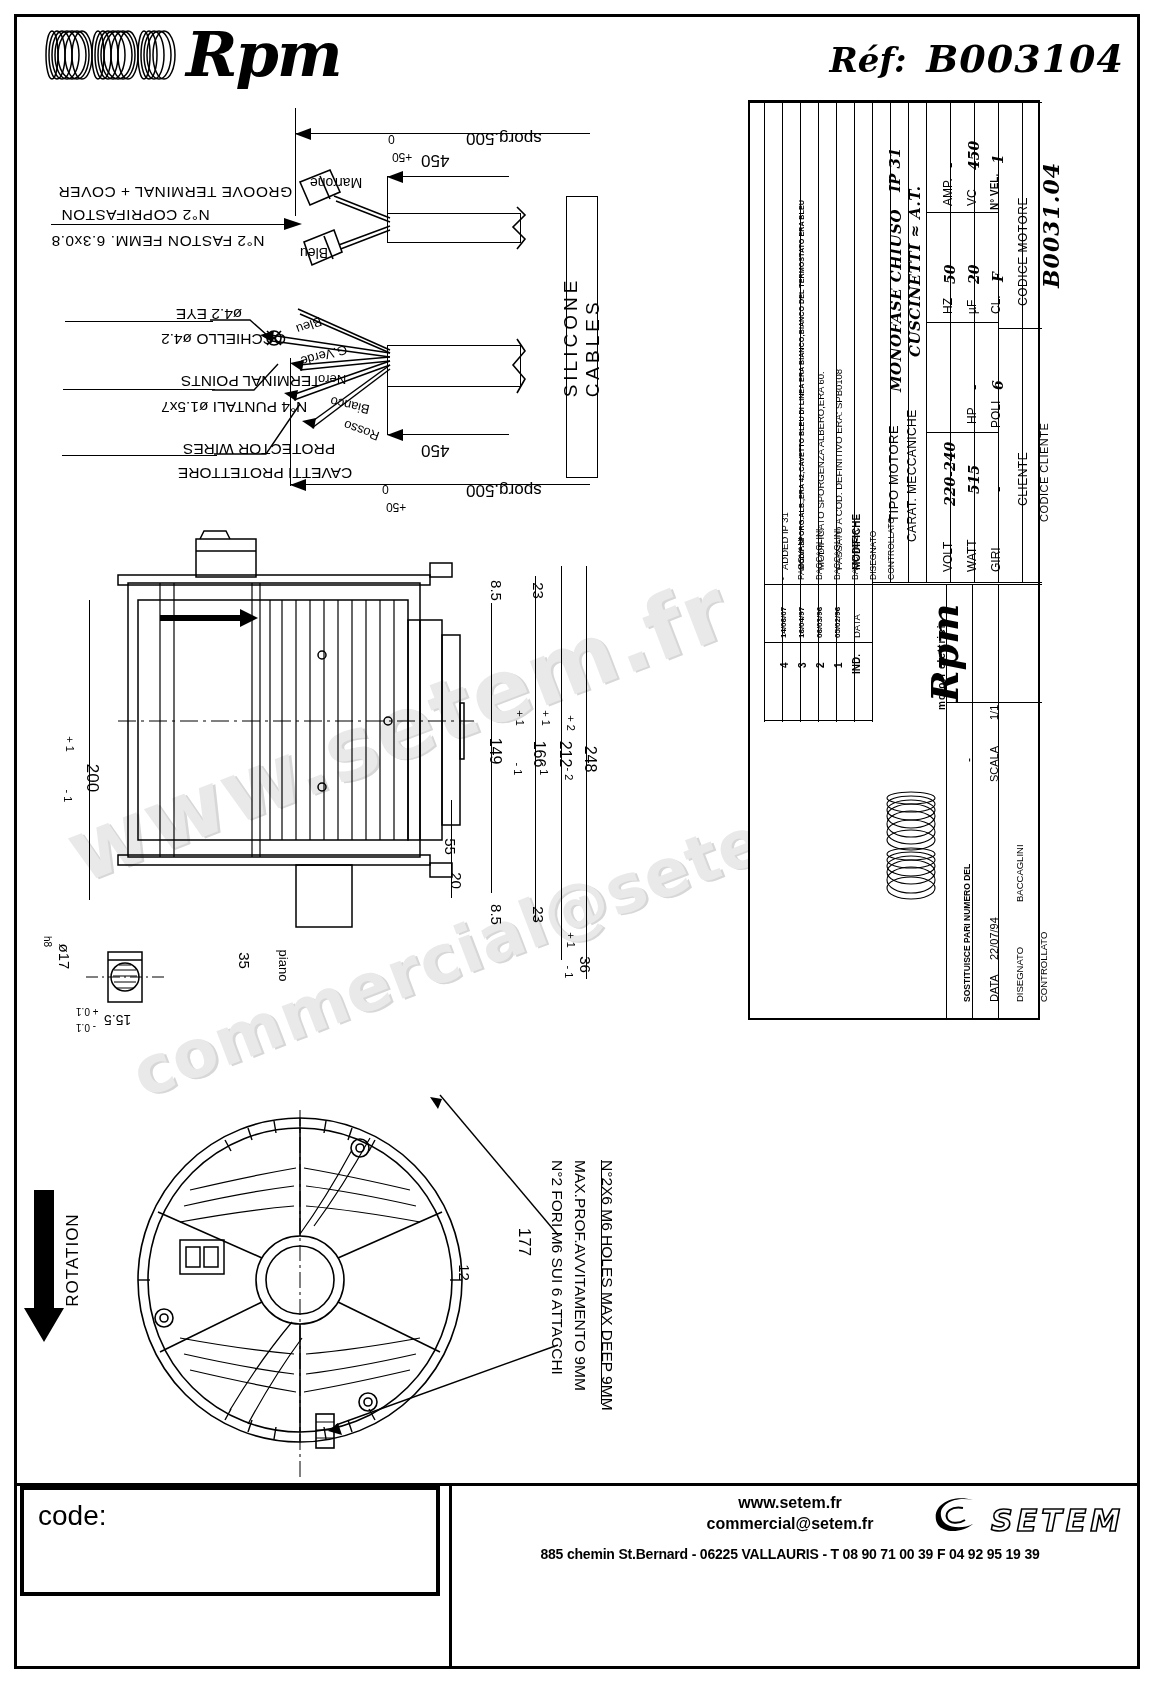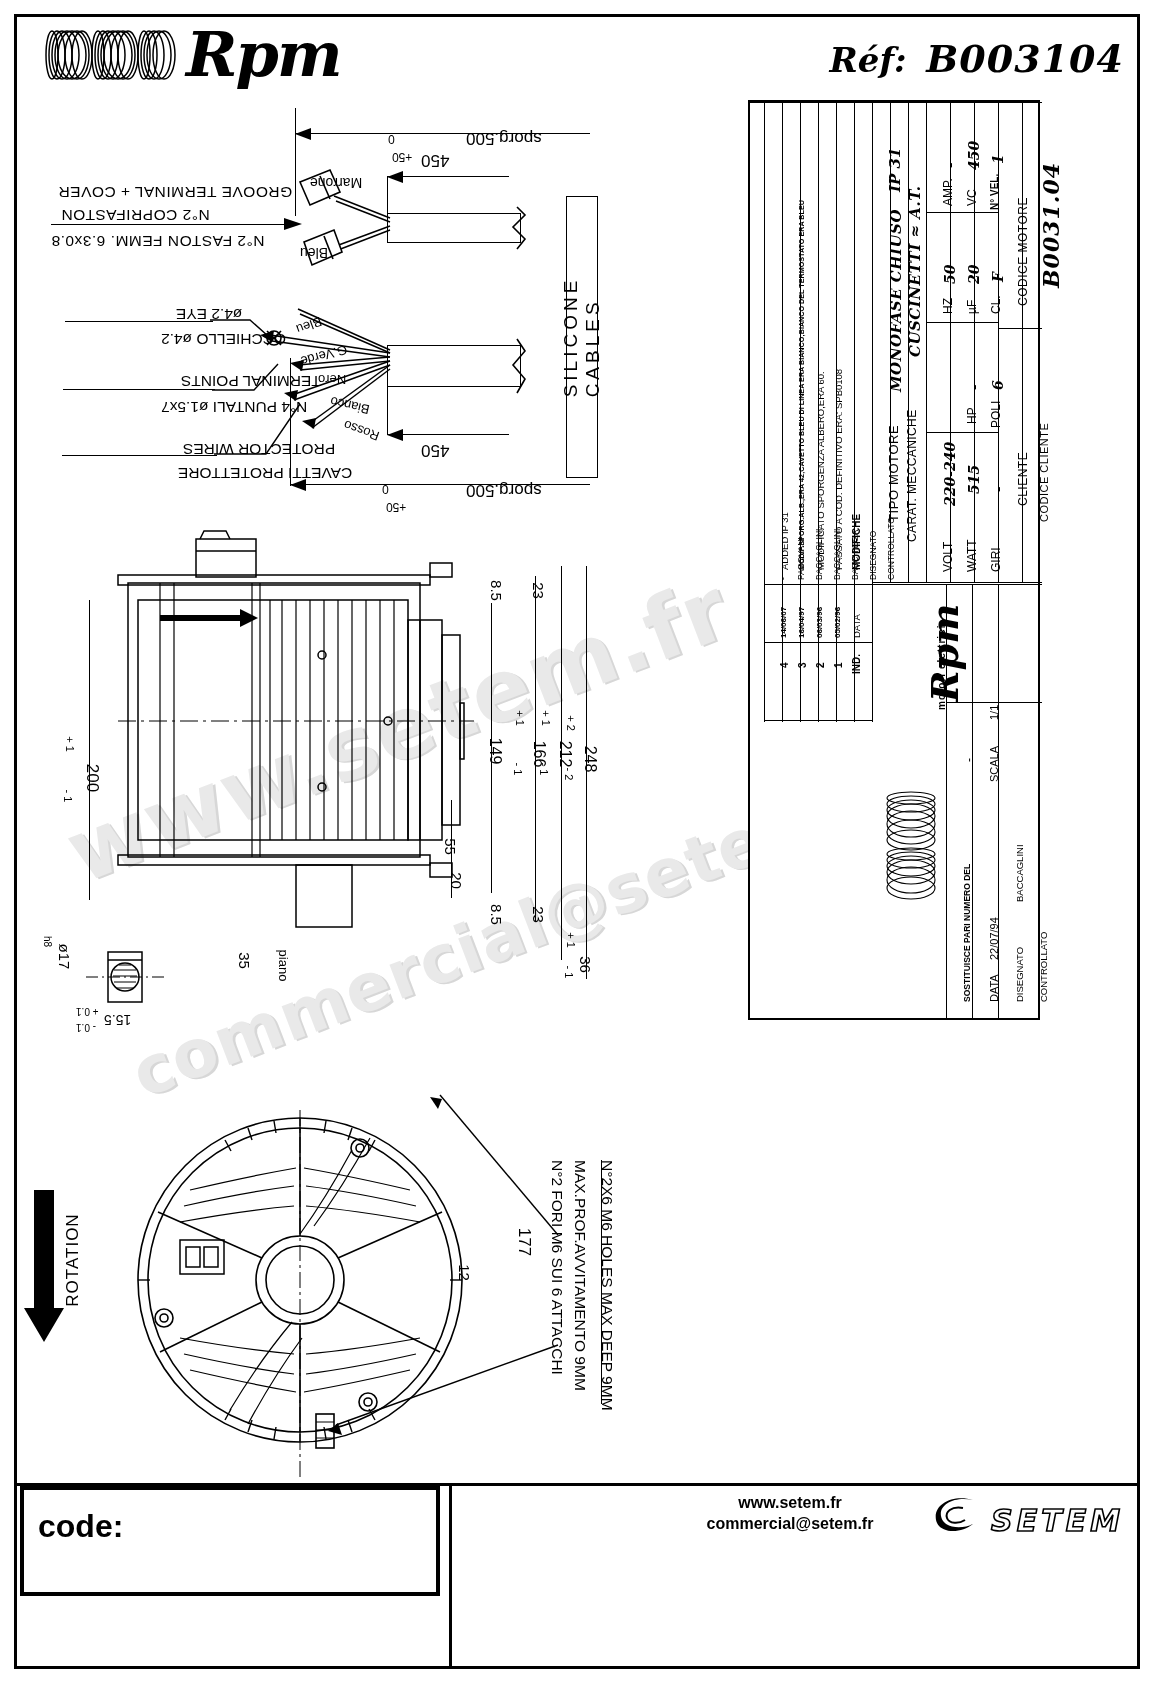--- a/index.html
+++ b/index.html
@@ -45,21 +45,21 @@
       border:2.4px solid #000;box-sizing:border-box;background:#fff;}
   .vtxt{position:absolute;white-space:nowrap;transform-origin:0 0;
         transform:rotate(-90deg);}
   .tiny{font-size:8.5px;}
   .sm{font-size:10px;}
   .md{font-size:12px;}
 
   
   .codebox{position:absolute;left:20px;top:1486px;width:420px;height:110px;
            border:4px solid #000;box-sizing:border-box;background:#fff;}
-  .codebox .cl{position:absolute;left:14px;top:18px;font-size:32px;font-weight:bold;}
+  .codebox .cl{position:absolute;left:14px;top:10px;font-size:28px;font-weight:normal;}
   .codebox .cv{position:absolute;left:90px;top:36px;font-size:48px;font-weight:bold;
                letter-spacing:-1px;}
   .foot{position:absolute;left:455px;top:1492px;width:670px;text-align:center;}
   .foot .w{font-size:16px;font-weight:bold;line-height:21px;}
   .foot .addr{font-size:14px;font-weight:bold;margin-top:12px;letter-spacing:-.2px;}
   .setemlogo{position:absolute;right:30px;top:1494px;display:flex;align-items:center;}
   .setemlogo .word{font-family:"DejaVu Sans",sans-serif;font-style:italic;
         font-weight:bold;font-size:30px;letter-spacing:4px;
         color:#fff;-webkit-text-stroke:1.6px #000;margin-left:4px;}
   .divline{position:absolute;left:449px;top:1486px;width:3px;height:183px;background:#000;}
@@ -623,20 +623,21 @@
   <div class="ln h1px" style="left:17px;top:1483px;width:1120px;height:3px;"></div>
   <div class="divline"></div>
 
   <div class="codebox">
     <span class="cl">code:</span>
   </div>
 
   <div class="foot">
     <div class="w">www.setem.fr</div>
     <div class="w">commercial@setem.fr</div>
+    <div class="addr">885 chemin St.Bernard  -  06225 VALLAURIS  -  T 08 90 71 00 39   F 04 92 95 19 39</div>
   </div>
 
   <div class="setemlogo">
     <span>
       <svg width="54" height="48" viewBox="0 0 54 48">
         <path d="M40,6 C22,2 6,10 8,22 C10,34 28,36 40,30 C28,40 6,40 3,26 C0,10 20,0 40,6 Z" fill="#000"></path>
         <path d="M30,14 C18,12 12,18 14,24 C16,30 26,30 32,26" fill="none" stroke="#000" stroke-width="2"></path>
       </svg>
     </span>
     <span class="word">SETEM</span>

